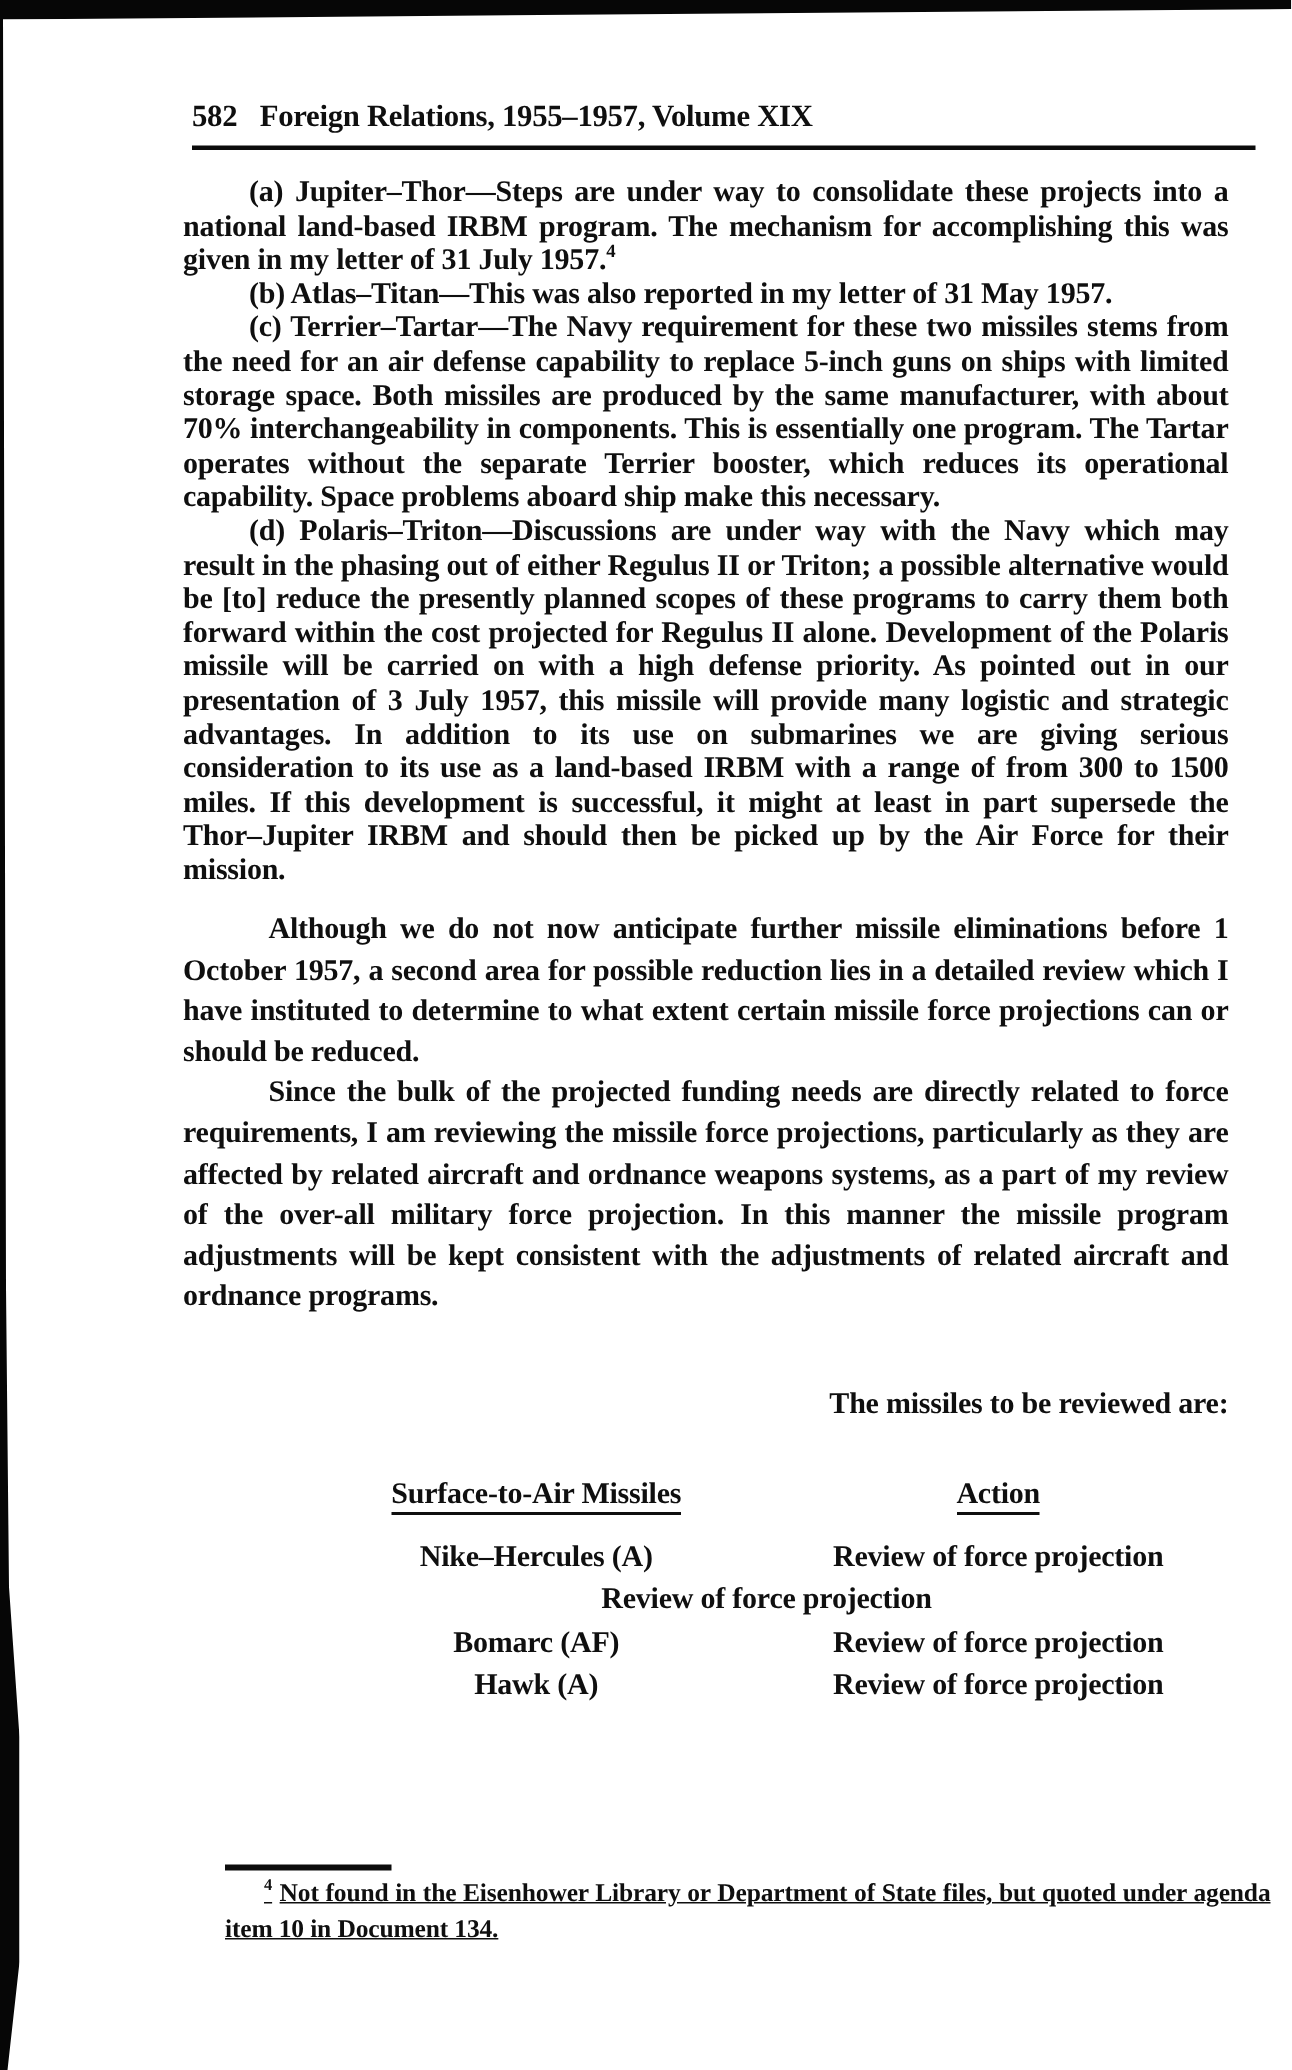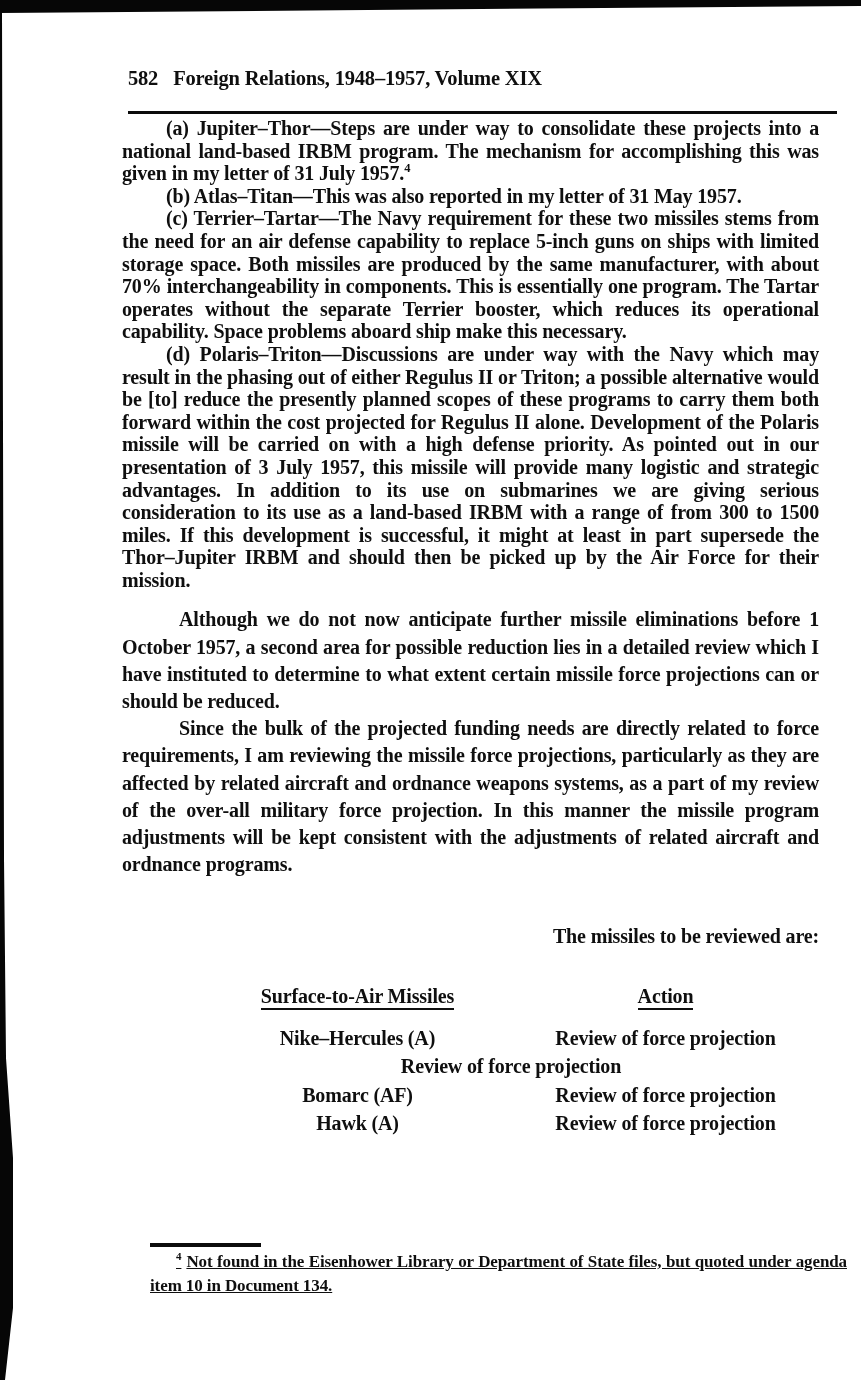--- a/index.html
+++ b/index.html
@@ -26,21 +26,21 @@
     clip-path: polygon(0 0, 2px 0, 3px 420px, 4px 850px, 6px 1050px, 13px 1150px, 13px 1300px, 5px 1372px, 0 1372px);
     z-index: 5;
   }
 
   
   .running-header {
     position: absolute; left: 128px; top: 67px;
     width: 709px;
     font-size: 20.5px; letter-spacing: -0.2px;
     border-bottom: 3px solid #0b0b0b;
-    padding-bottom: 21px;
+    padding-bottom: 7px;
     display: flex; gap: 15px;
     white-space: nowrap;
   }
 
   
   .main {
     position: absolute; left: 122px; top: 117px;
     width: 697px;
     font-size: 20px; line-height: 22.6px;
     letter-spacing: -0.15px;
@@ -82,21 +82,21 @@
 </head>
 <body>
 
 <div>
 
   <div class="scan-top"></div>
   <div class="scan-left"></div>
 
   <header class="running-header">
     <span>582</span>
-    <span>Foreign Relations, 1948–1957, Volume XIX</span>
+    <span>Foreign Relations, 1955–1957, Volume XIX</span>
   </header>
 
   <main class="main">
 
     <p class="p-letter"><span>(a) Jupiter–Thor—Steps are under way to consolidate these projects into a national land-based IRBM program. The mechanism for accomplishing this was given in my letter of 31 July 1957.</span><span class="fnref">4</span></p>
 
     <p class="p-letter">(b) Atlas–Titan—This was also reported in my letter of 31 May 1957.</p>
 
     <p class="p-letter">(c) Terrier–Tartar—The Navy requirement for these two missiles stems from the need for an air defense capability to replace 5-inch guns on ships with limited storage space. Both missiles are produced by the same manufacturer, with about 70% interchangeability in components. This is essentially one program. The Tartar operates without the separate Terrier booster, which reduces its operational capability. Space problems aboard ship make this necessary.</p>
 

